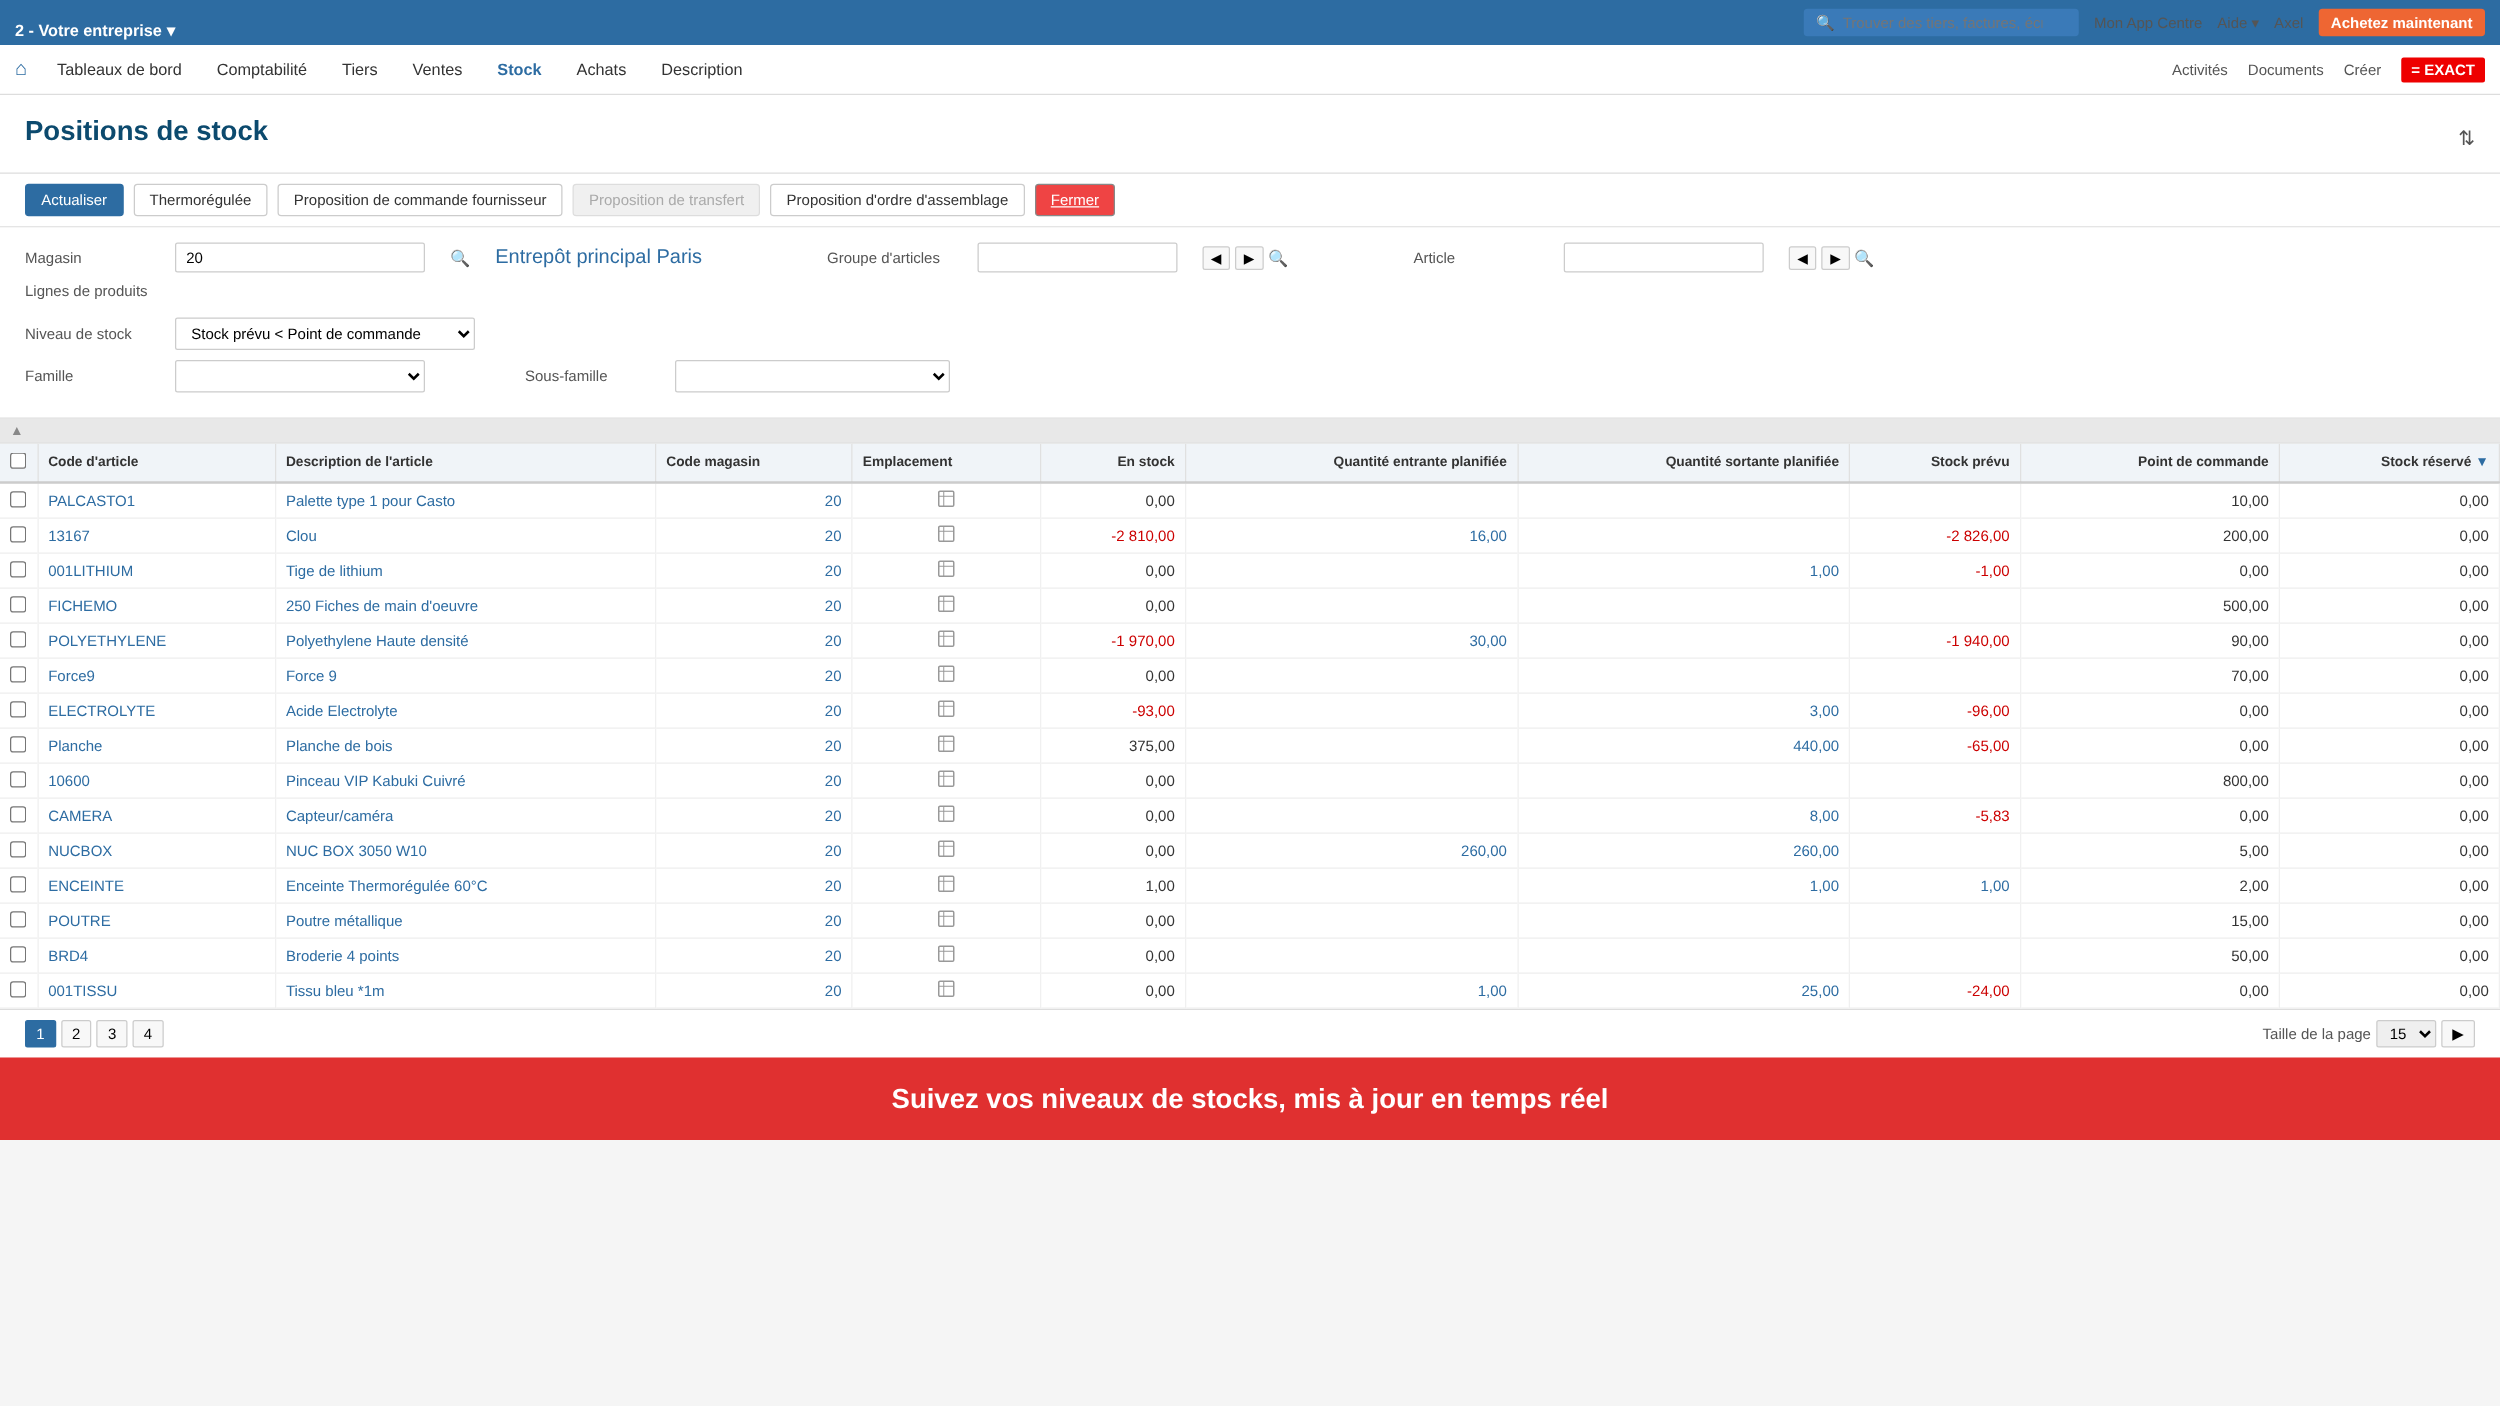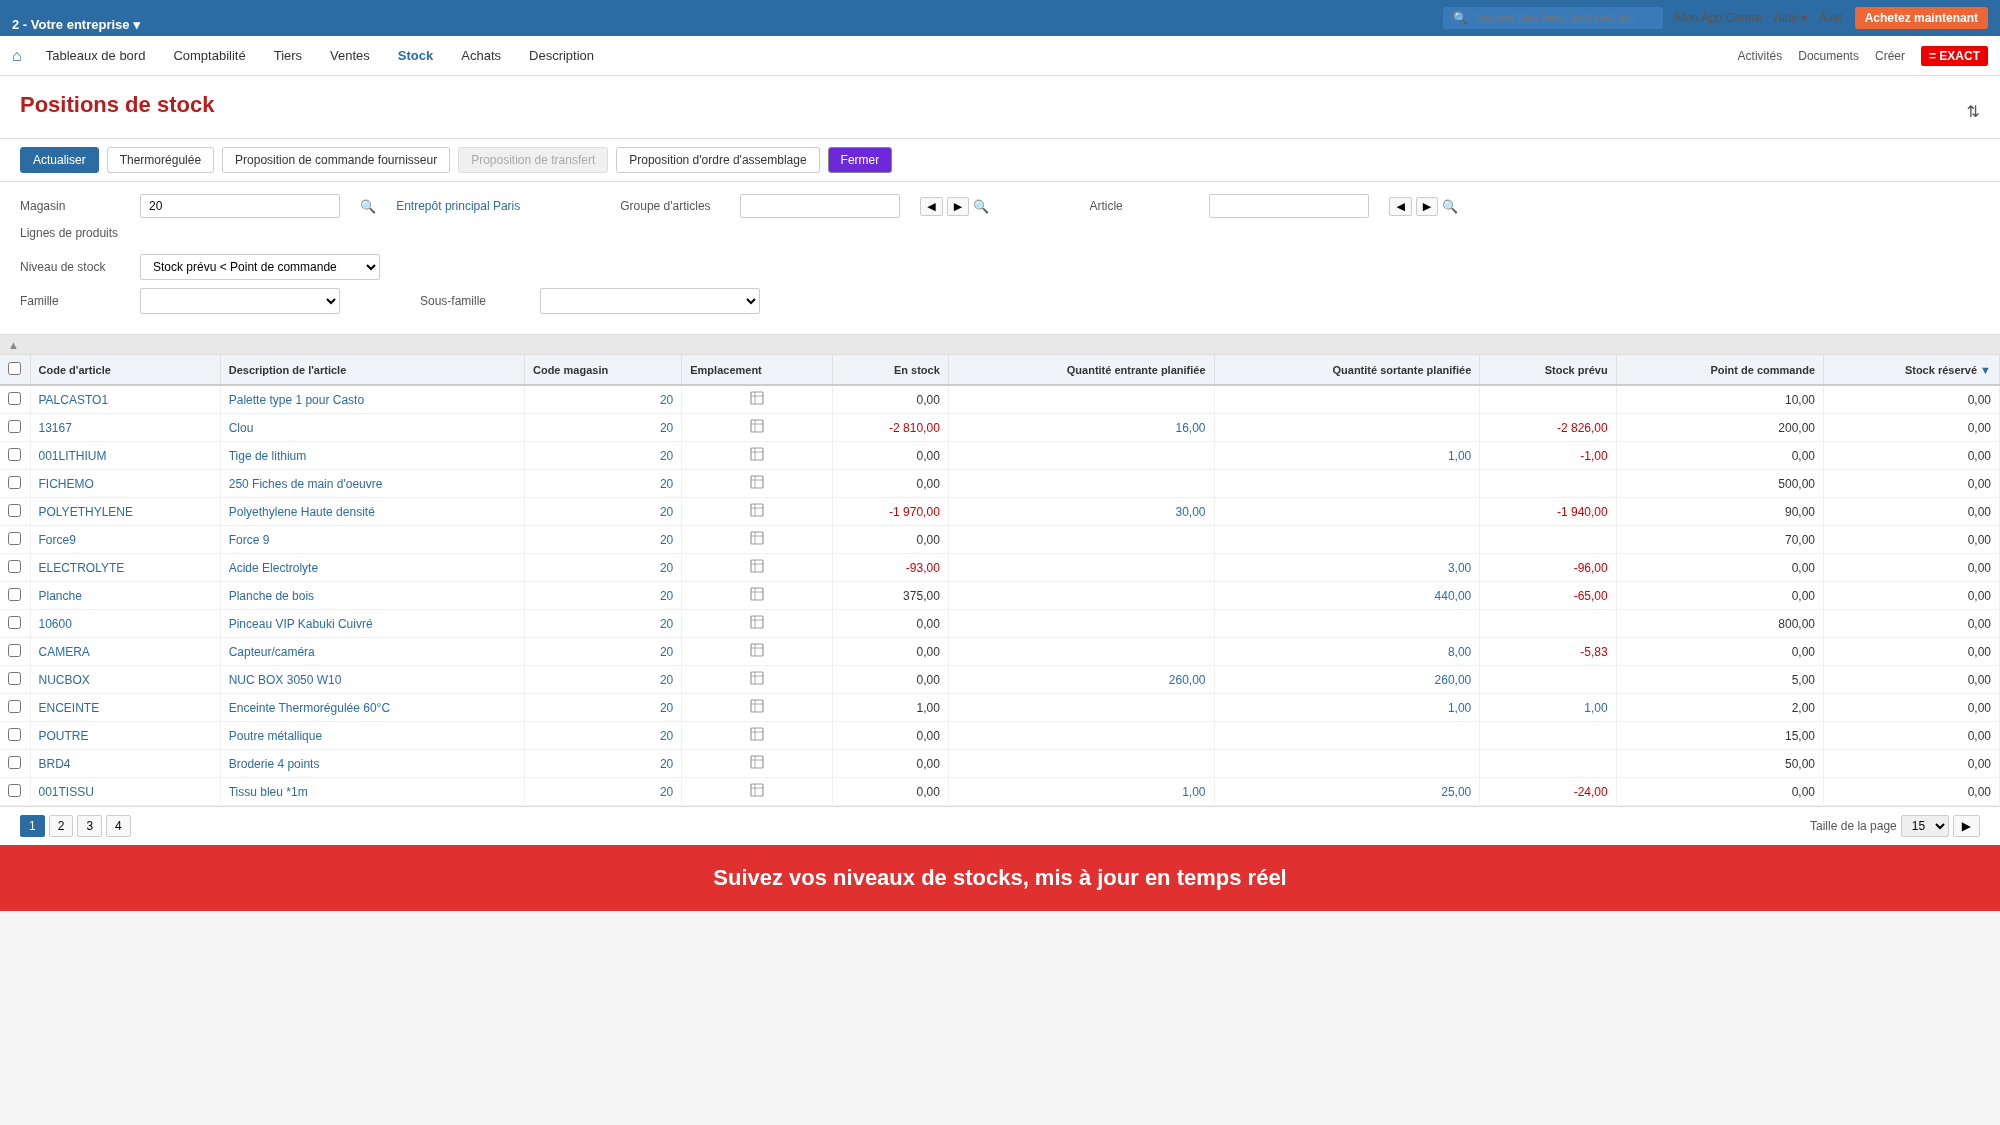--- a/index.html
+++ b/index.html
@@ -16,41 +16,41 @@
     
     .navbar { background: #fff; border-bottom: 1px solid #ddd; display: flex; align-items: center; height: 40px; padding: 0 12px; gap: 4px; }
     .navbar-home { color: #2d6ca2; font-size: 16px; margin-right: 8px; cursor: pointer; }
     .navbar-item { color: #333; font-size: 13px; padding: 8px 12px; cursor: pointer; text-decoration: none; }
     .navbar-right { margin-left: auto; display: flex; gap: 16px; align-items: center; }
     .navbar-right-item { color: #555; font-size: 12px; cursor: pointer; }
     .exact-logo { background: #e00; color: white; font-weight: bold; padding: 3px 8px; font-size: 12px; border-radius: 2px; }
 
     
     .page-header { background: white; padding: 16px 20px 8px; border-bottom: 1px solid #ddd; }
-    .page-title { font-size: 22px; font-weight: bold; color: #b91c1c; margin-bottom: 12px; }
+    .page-title { font-size: 22px; font-weight: bold; color: #0c4a6e; margin-bottom: 12px; }
 
     
     .toolbar { background: white; padding: 8px 20px; border-bottom: 1px solid #ddd; display: flex; gap: 8px; align-items: center; }
     .btn { border: 1px solid #ccc; background: #f8f8f8; color: #333; padding: 5px 12px; font-size: 12px; border-radius: 3px; cursor: pointer; }
     .btn-primary { background: #2d6ca2; color: white; border-color: #2d6ca2; }
-    .btn-danger { background: #6d28d9; color: white; border-color: #888; }
+    .btn-danger { background: #ef4444; color: white; border-color: #888; text-decoration: underline; }
     .btn-outline { background: white; color: #333; border-color: #ccc; }
     .btn-disabled { background: #f0f0f0; color: #aaa; border-color: #ddd; cursor: default; }
 
     
     .filters { background: white; padding: 12px 20px; border-bottom: 1px solid #ddd; }
     .filter-row { display: flex; align-items: center; gap: 20px; margin-bottom: 8px; }
     .filter-label { color: #555; font-size: 12px; min-width: 100px; }
     .filter-input { border: 1px solid #ccc; padding: 4px 8px; font-size: 12px; border-radius: 2px; background: white; }
     .filter-input-wide { width: 200px; }
     .filter-select { border: 1px solid #ccc; padding: 4px 8px; font-size: 12px; border-radius: 2px; background: white; width: 200px; }
     .filter-nav { display: flex; align-items: center; gap: 4px; }
     .filter-nav-btn { border: 1px solid #ccc; background: #f8f8f8; padding: 2px 6px; cursor: pointer; font-size: 11px; border-radius: 2px; }
     .filter-search-icon { color: #2d6ca2; cursor: pointer; font-size: 13px; }
-    .filter-link { color: #2d6ca2; font-size: 12px; cursor: pointer; text-decoration: none; }
+    .filter-link { color: #2d6ca2; font-size: 16px; cursor: pointer; text-decoration: none; }
     .filter-section-title { font-size: 12px; color: #555; margin-bottom: 6px; }
 
     
     .table-container { background: white; margin: 0; overflow-x: auto; }
     .collapse-bar { background: #e8e8e8; height: 20px; display: flex; align-items: center; padding: 0 8px; cursor: pointer; color: #888; font-size: 11px; border-bottom: 1px solid #ddd; }
     table { width: 100%; border-collapse: collapse; font-size: 12px; }
     thead tr { background: #f0f4f8; border-bottom: 2px solid #ccc; }
     thead th { padding: 7px 8px; text-align: left; color: #333; font-weight: bold; font-size: 11px; border-right: 1px solid #e0e0e0; white-space: nowrap; cursor: pointer; user-select: none; }
     thead th:first-child { width: 30px; }
     tbody tr { border-bottom: 1px solid #eee; }

